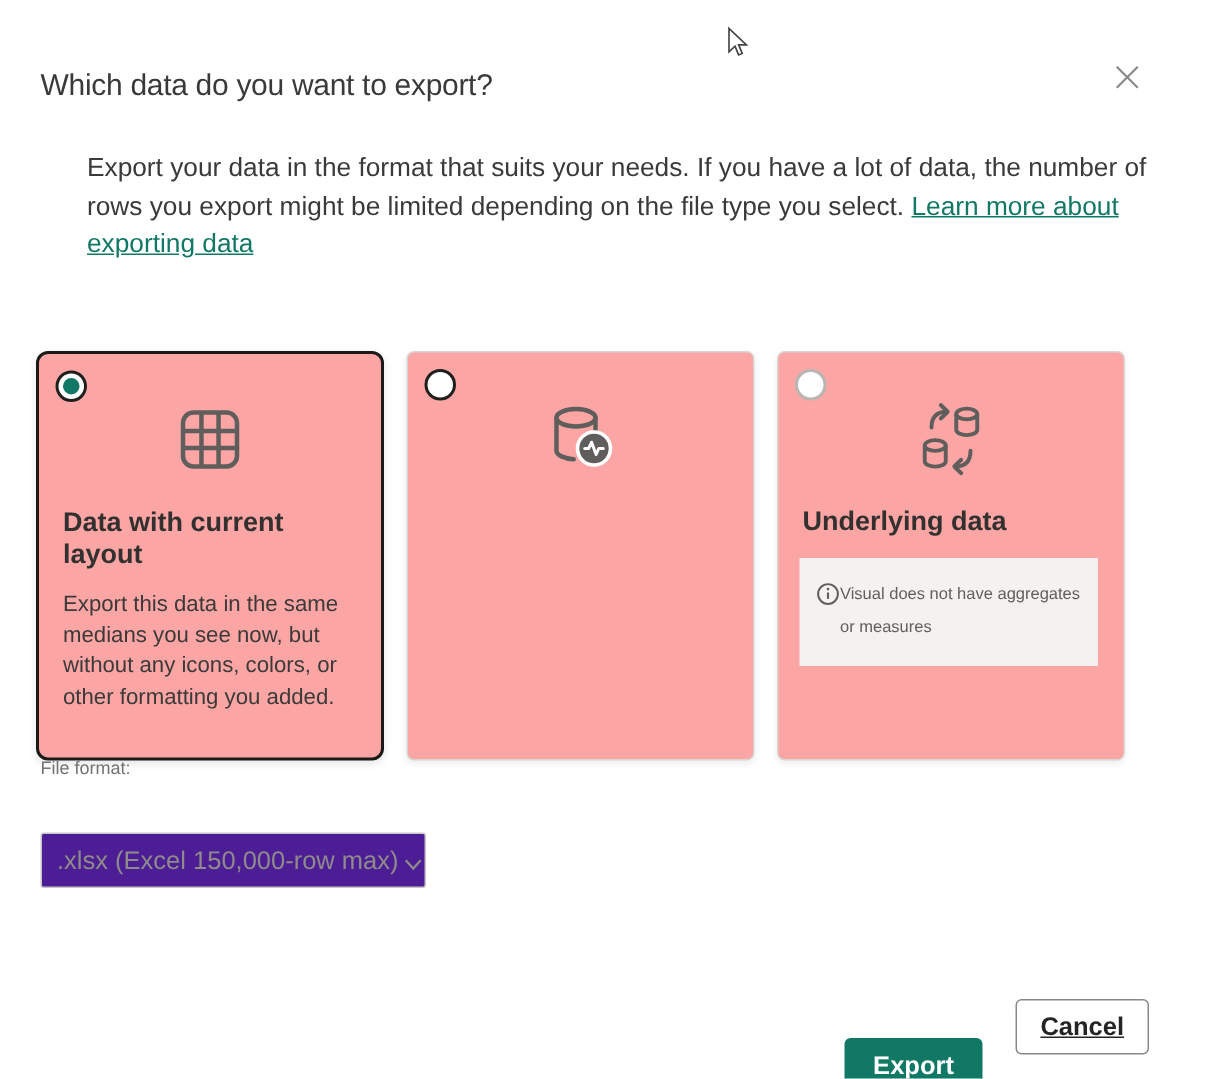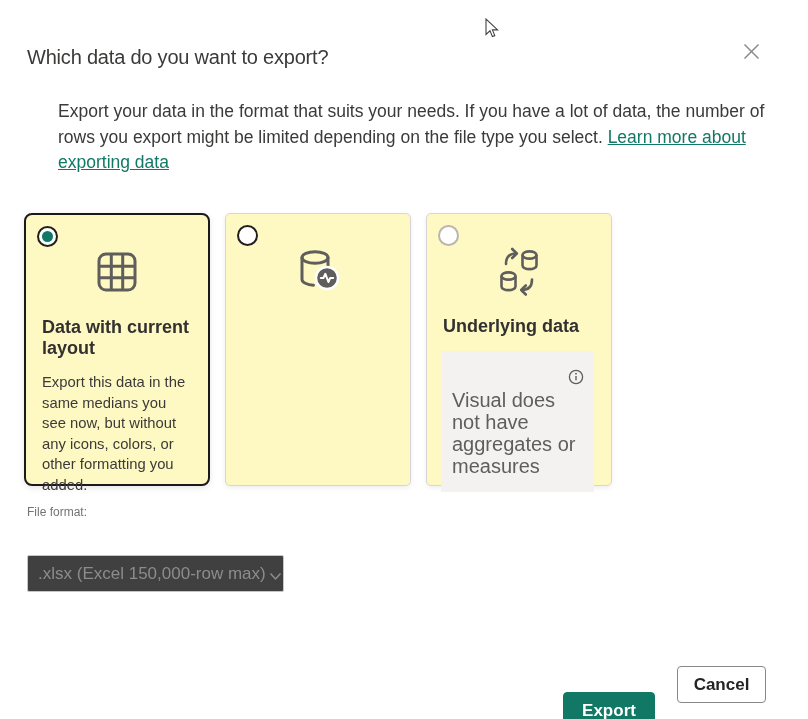--- a/index.html
+++ b/index.html
@@ -23,25 +23,26 @@
     font-size: 20px; font-weight: 400; color: #3b3a39;
     letter-spacing: -0.2px;
   }
   .dlg-desc {
     position: absolute; left: 27px; top: 99px; width: 716px;
     font-size: 17.5px; line-height: 25.5px; color: #3b3a39; margin-left: 31px;
   }
   .dlg-desc a { color: #117865; text-decoration: underline; cursor: pointer; }
   .cards { position: absolute; left: 24px; top: 213px; display: flex; gap: 15px; }
   .card {
-    width: 186px; height: 273px;
+    width: 232px; height: 273px;
     border: 1px solid #d8d6d4; border-radius: 5px;
-    background: #fef9c3; position: relative;
+    background: #fca5a5; position: relative;
     box-shadow: 0 2px 5px rgba(0,0,0,0.07);
     cursor: pointer;
+    margin-top: 21px;
   }
   .card.selected {
     border: 2px solid #1b1a19; border-radius: 8px;
     box-shadow: 0 2px 6px rgba(0,0,0,0.10);
   }
   .radio {
     position: absolute; left: 11px; top: 11px;
     width: 21px; height: 21px; border-radius: 50%;
     border: 2px solid #201f1e;
     display: flex; align-items: center; justify-content: center;
@@ -55,51 +56,51 @@
     font-size: 18px; font-weight: 600; color: #323130;
   }
   .card-body {
     margin: 13px 16px 0 16px;
     font-size: 14.8px; line-height: 20.5px; color: #3b3a39;
   }
   .info-box {
     margin: 14px 17px 0 14px;
     background: #f3f2f1;
     padding: 13px 10px 15px 11px;
-    display: flex; align-items: flex-end;
-    font-size: 20px; line-height: 22px; color: #605e5c; flex-direction: column;
+    display: flex; align-items: flex-start;
+    font-size: 11px; line-height: 22px; color: #605e5c;
   }
   .info-box .info-icon { flex: none; margin-top: 3px; }
   .file-format-label {
     position: absolute; left: 27px; top: 505px;
     font-size: 12px; color: #737373;
   }
   .format-select {
     position: absolute; left: 27px; top: 555px;
     width: 257px; height: 37px;
-    background: #404040; border: 1px solid #c8c6c4; border-radius: 2px;
+    background: #4c1d95; border: 1px solid #c8c6c4; border-radius: 2px;
     display: flex; align-items: center;
     padding-left: 10px;
     font-size: 17px; color: #8e8c8a;
     cursor: default;
   }
   .format-select .chevron { margin-left: 3px; margin-top: 4px; }
   .btn {
     position: absolute; top: 666px; height: 37px;
     border-radius: 4px; font-size: 17px; font-weight: 600;
     display: flex; align-items: center; justify-content: center;
     cursor: pointer; font-family: "Liberation Sans", sans-serif;
   }
   .btn-export {
     left: 563px; width: 92px;
     background: #117865; color: #ffffff; border: 1px solid #117865; margin-top: 26px;
   }
   .btn-cancel {
     left: 677px; width: 89px;
-    background: #ffffff; color: #252423; border: 1px solid #8a8886;
+    background: #ffffff; color: #252423; border: 1px solid #8a8886; text-decoration: underline;
   }
 </style>
 </head>
 <body>
 
 <svg class="cursor" width="20" height="22" viewBox="0 0 20 22">
   <path d="M5,2 L5,17.5 L9,13.8 L11.4,19.6 L13.8,18.6 L11.4,12.9 L16.6,12.9 Z" fill="#ffffff" stroke="#444444" stroke-width="1.1"></path>
 </svg>
 
 <button class="close-btn" aria-label="Close">

